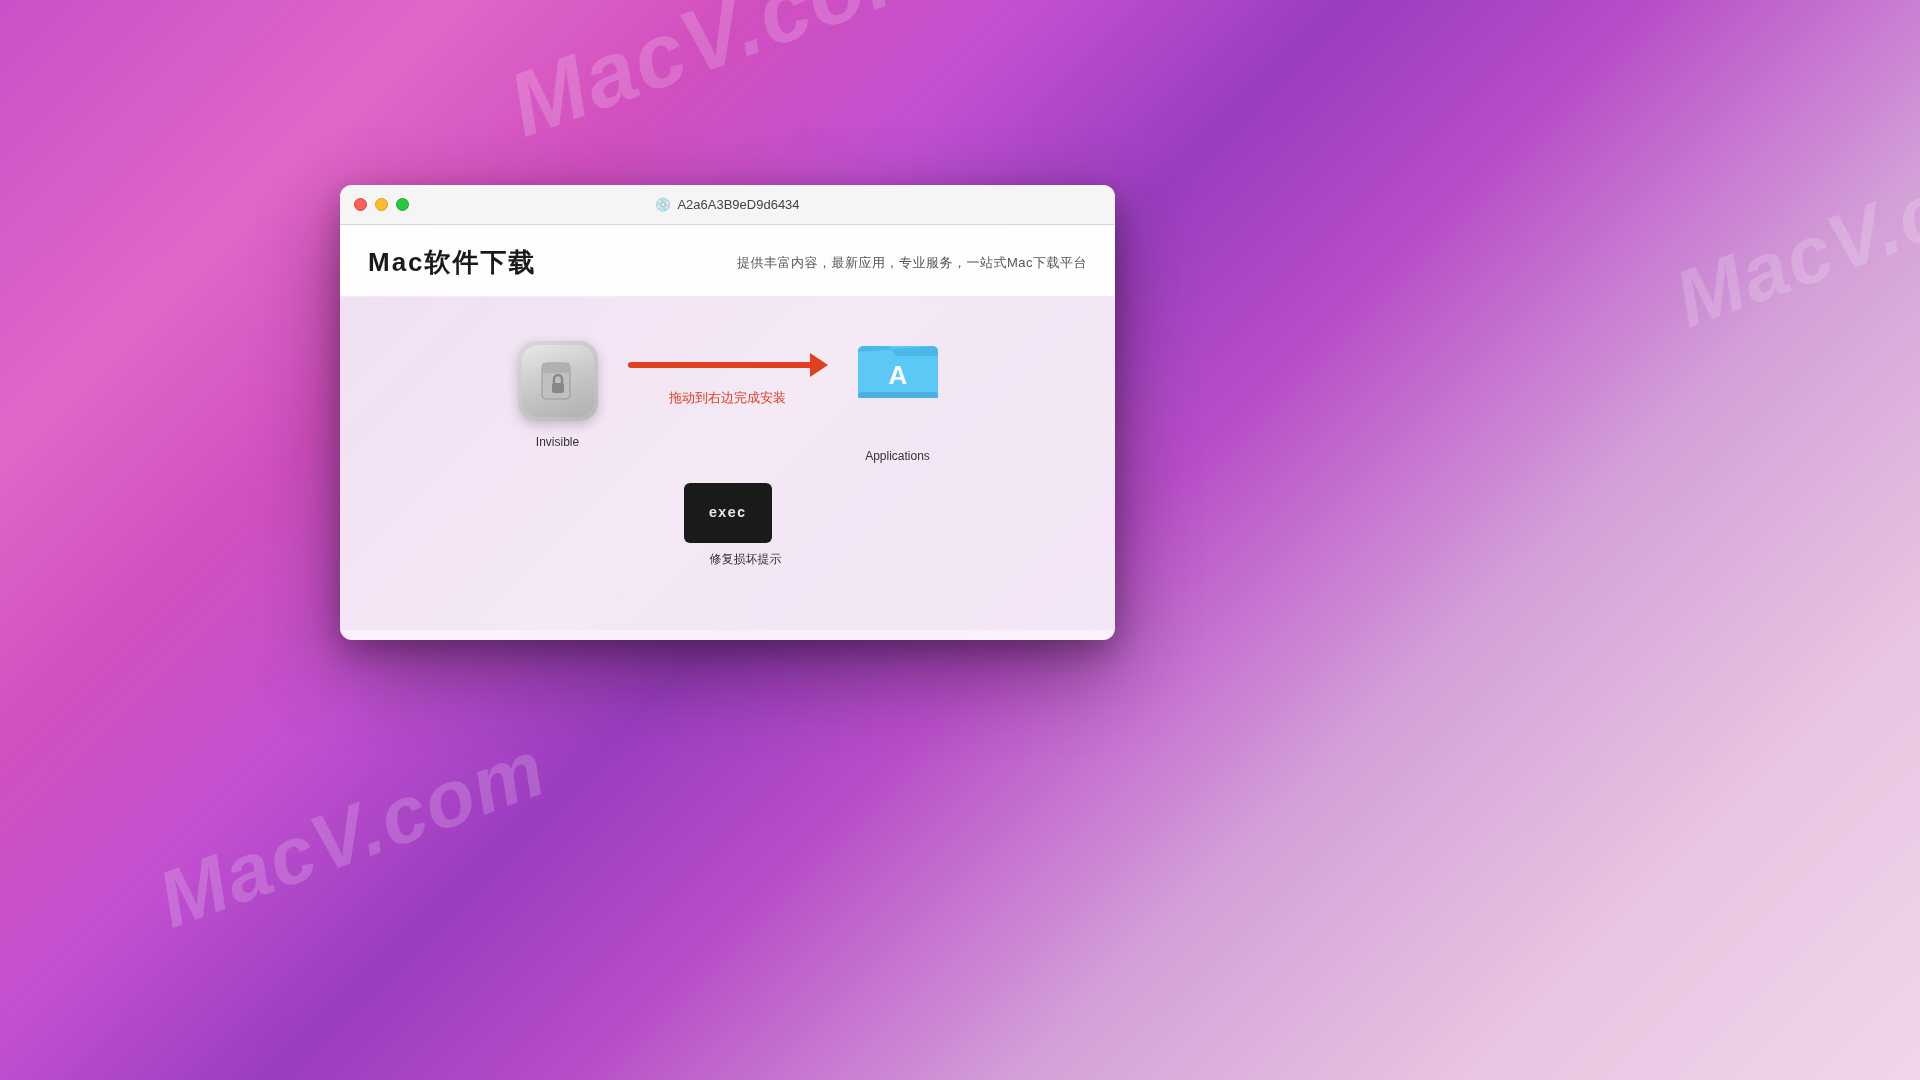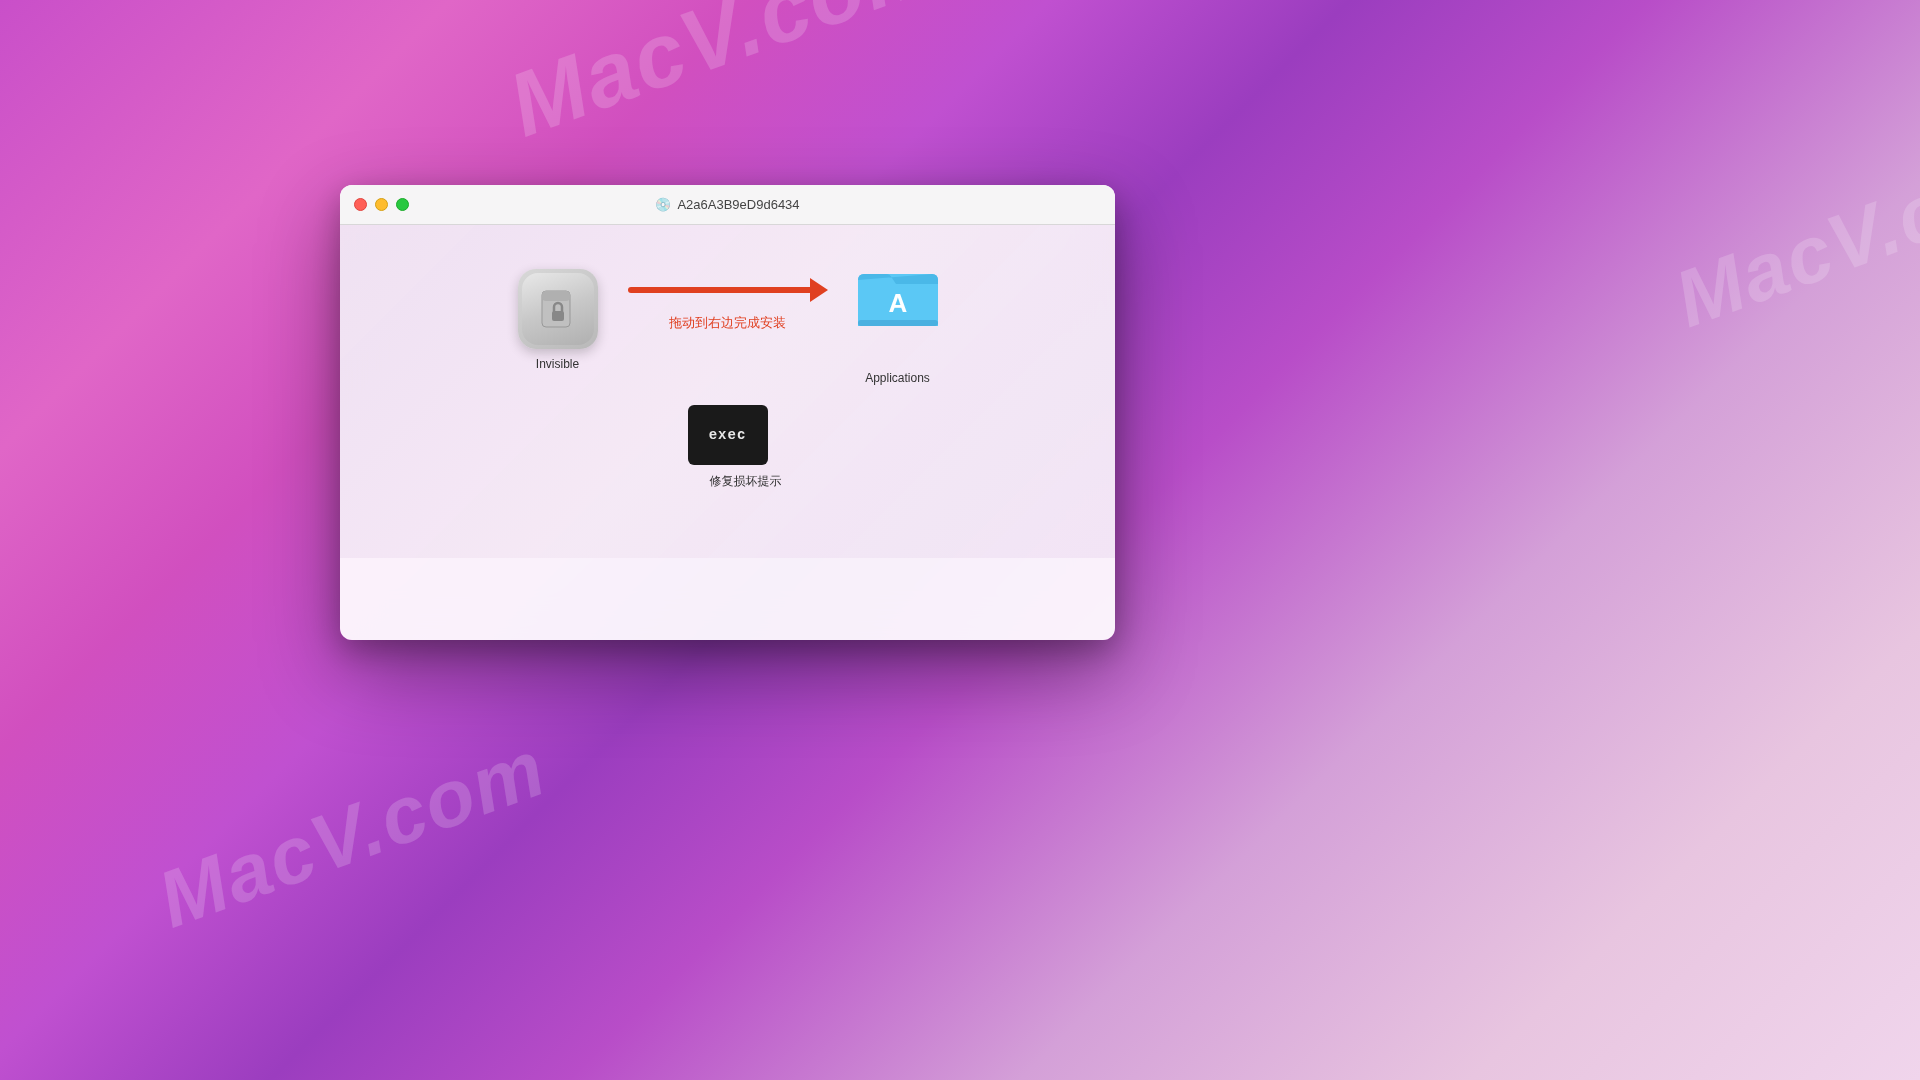--- a/index.html
+++ b/index.html
@@ -173,20 +173,21 @@
       border-radius: 16px;
       display: flex;
       align-items: center;
       justify-content: center;
     }
 
     .icon-label {
       font-size: 12px;
       color: #333;
       text-align: right;
+      margin-top: 6px;
     }
 
     
     .arrow-container {
       display: flex;
       flex-direction: column;
       align-items: center;
       margin: 0 30px;
       margin-bottom: 28px;
     }
@@ -238,21 +239,21 @@
 
     
     .exec-container {
       display: flex;
       flex-direction: column;
       align-items: center;
       gap: 8px;
     }
 
     .exec-icon {
-      width: 80px;
+      width: 88px;
       height: 60px;
       background: #1a1a1a;
       border-radius: 6px;
       display: flex;
       align-items: center;
       justify-content: center;
       color: #e8e8e8;
       font-size: 14px;
       font-family: 'Courier New', monospace;
       font-weight: bold;
@@ -283,20 +284,24 @@
       <div class="traffic-light maximize"></div>
     </div>
     <div class="titlebar-title">
       <span class="disk-icon">💿</span>
       <span>A2a6A3B9eD9d6434</span>
     </div>
   </div>
 
   <div class="window-content">
 
+    <div class="header-strip">
+      <span class="brand-name">Mac软件下载</span>
+      <span class="brand-desc">提供丰富内容，最新应用，专业服务，一站式Mac下载平台</span>
+    </div>
 
     <div class="install-area">
 
       <div class="install-row">
 
         <div class="app-icon-container">
           <div class="app-icon">
             <div class="app-icon-inner">
 
               <svg width="44" height="44" viewBox="0 0 44 44">

